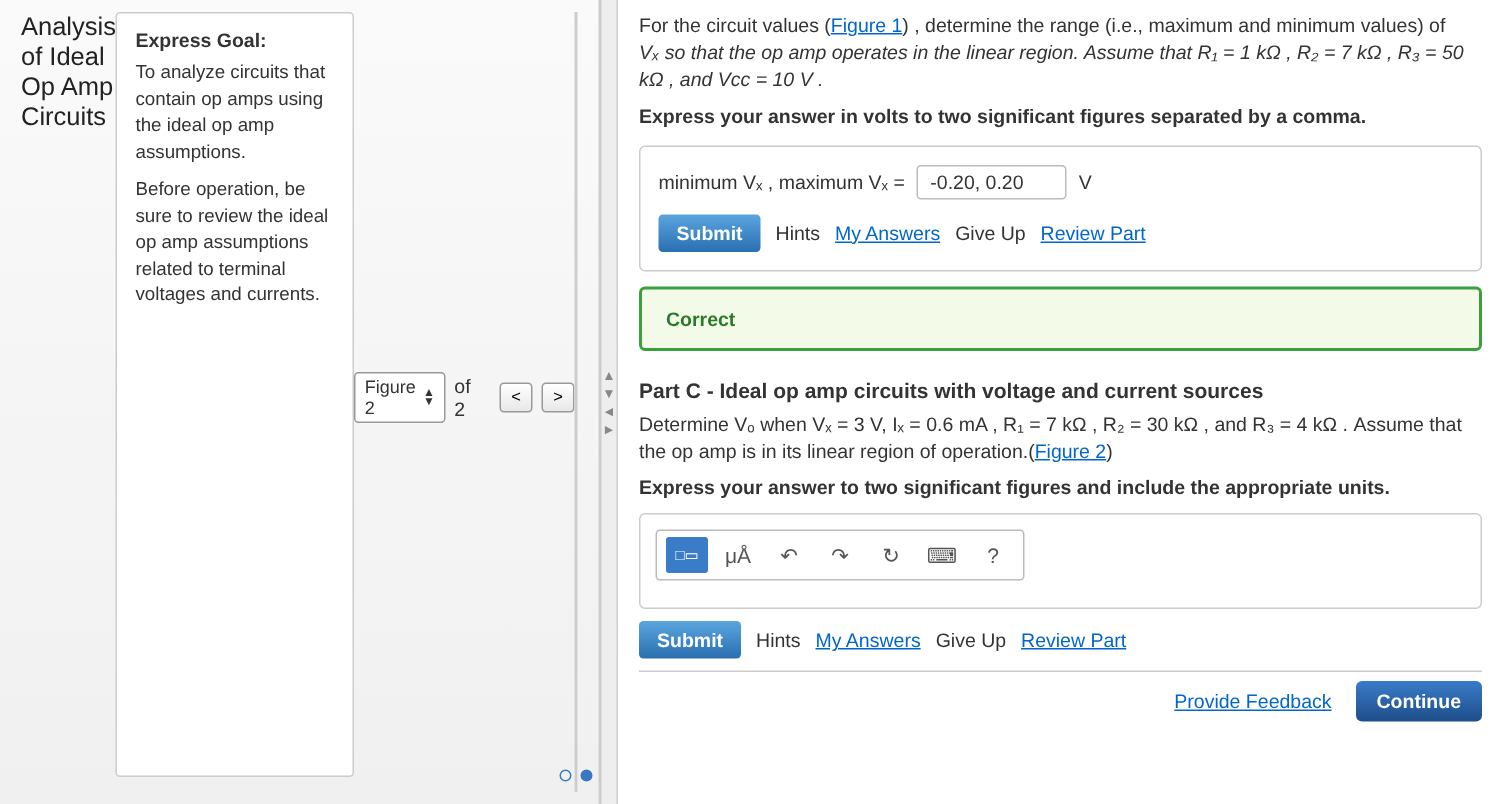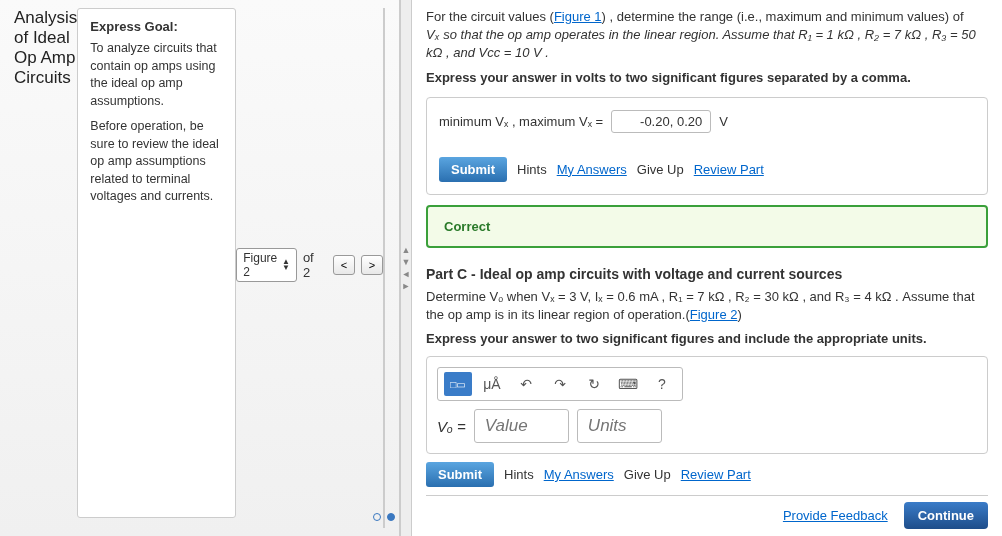--- a/index.html
+++ b/index.html
@@ -19,21 +19,21 @@
 .figure-dots { position:absolute; bottom:6px; left:50%; transform:translateX(-50%); display:flex; gap:6px; }
 .dot { width:8px; height:8px; border-radius:50%; border:1px solid #3a78c0; }
 .dot.active { background:#3a78c0; }
 .circuit-svg { width: 100%; height: 100%; }
 .drag-handle { width: 12px; background: #eee; border-left: 1px solid #ccc; border-right: 1px solid #ccc; display:flex; flex-direction:column; justify-content:center; align-items:center; gap:2px; }
 .drag-handle span { font-size:9px; color:#888; }
 .problem-text { font-size: 13px; line-height: 1.4; margin-bottom: 6px; }
 .link { color: #0066cc; text-decoration: underline; cursor: pointer; }
 .bold { font-weight: bold; }
 .answer-box { border: 1px solid #ccc; border-radius: 4px; padding: 12px; margin: 10px 0; background: #fff; }
-.ans-line { display: flex; align-items: center; gap: 8px; font-size: 13px; margin-bottom: 24px; text-align: right; }
+.ans-line { display: flex; align-items: center; gap: 8px; font-size: 13px; margin-bottom: 10px; }
 .ans-input { border:1px solid #bbb; border-radius:3px; padding:3px 8px; font-size:13px; min-width:100px; }
 .btn-row { display:flex; align-items:center; gap:10px; font-size:13px; }
 .submit-btn { background: linear-gradient(#5aa5e0,#2a6fb0); color:#fff; border:none; border-radius:3px; padding:5px 12px; font-weight:bold; cursor:pointer; font-size:13px; }
 .continue-btn { background: linear-gradient(#3a7cc8,#1e4d8a); color:#fff; border:none; border-radius:4px; padding:6px 14px; font-weight:bold; cursor:pointer; font-size:13px; }
 .hints { font-size:13px; }
 .no-u { text-decoration:none; color:#333; }
 .correct-box { border:2px solid #3aa03a; background:#f3fbe8; color:#2a7a2a; font-weight:bold; padding:12px 16px; border-radius:4px; margin:10px 0 18px; }
 .part-title { font-size:14px; margin-bottom:6px; }
 .input-wrap { border:1px solid #ccc; border-radius:4px; padding:10px; margin:8px 0; }
 .toolbar { display:flex; align-items:center; gap:6px; margin-bottom:8px; border:1px solid #bbb; border-radius:3px; padding:4px 6px; background:#fff; width:max-content; }
@@ -167,25 +167,20 @@
     <div class="input-wrap">
       <div class="toolbar">
         <span class="tool-icon-box">□▭</span>
         <button class="tool-btn">μÅ</button>
         <button class="tool-btn">↶</button>
         <button class="tool-btn">↷</button>
         <button class="tool-btn">↻</button>
         <button class="tool-btn">⌨</button>
         <button class="tool-btn">?</button>
       </div>
-      <div class="value-row">
-        <span class="lbl">Vₒ =</span>
-        <input class="val-input" placeholder="Value" style="">
-        <input class="units-input" placeholder="Units" style="">
-      </div>
     </div>
 
     <div class="btn-row">
       <button class="submit-btn">Submit</button>
       <span class="hints"><span class="no-u">Hints</span></span>
       <span class="link">My Answers</span>
       <span class="no-u">Give Up</span>
       <span class="link">Review Part</span>
     </div>
 

